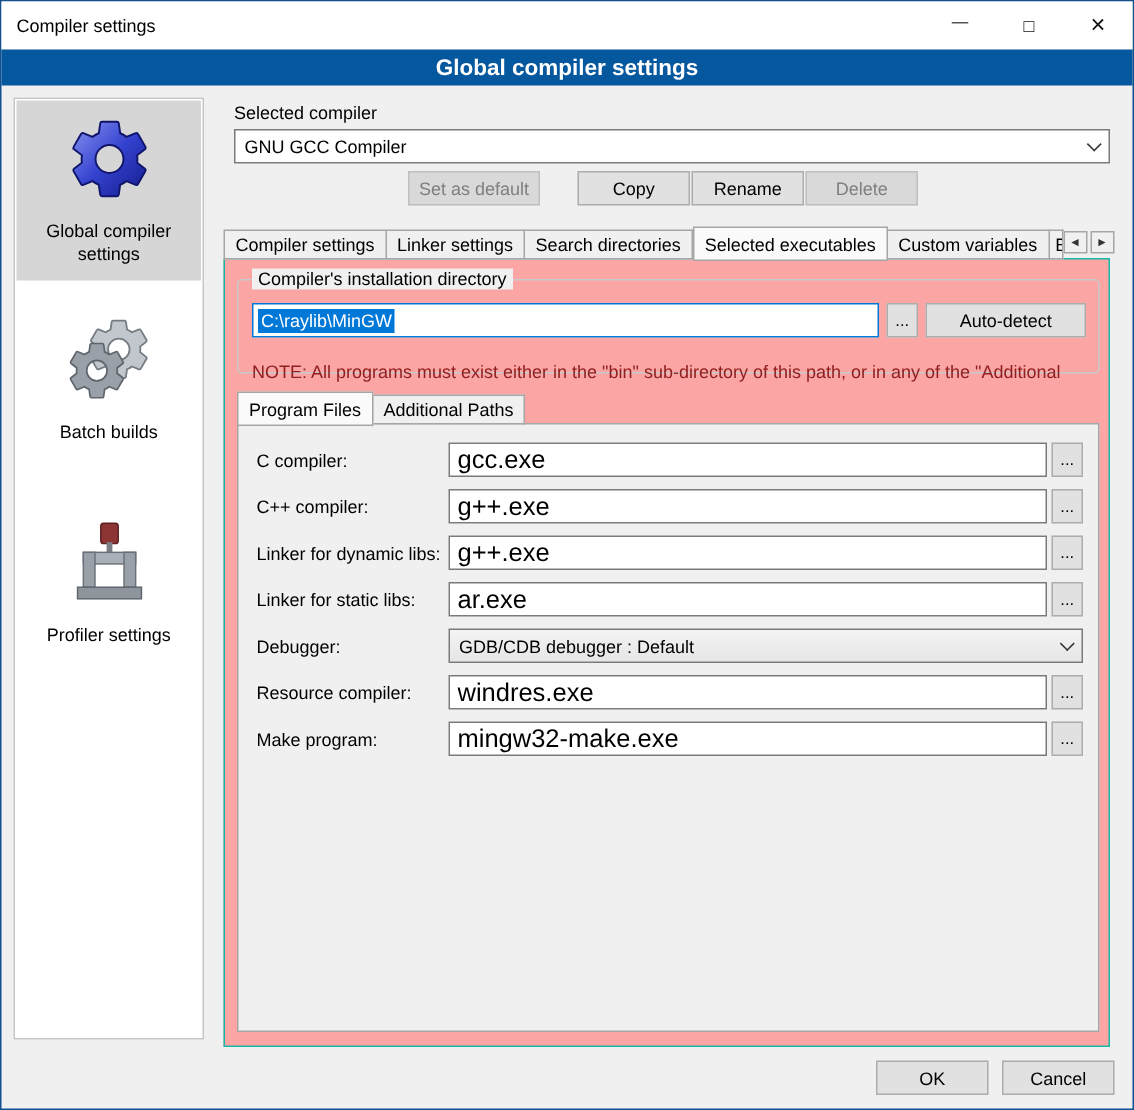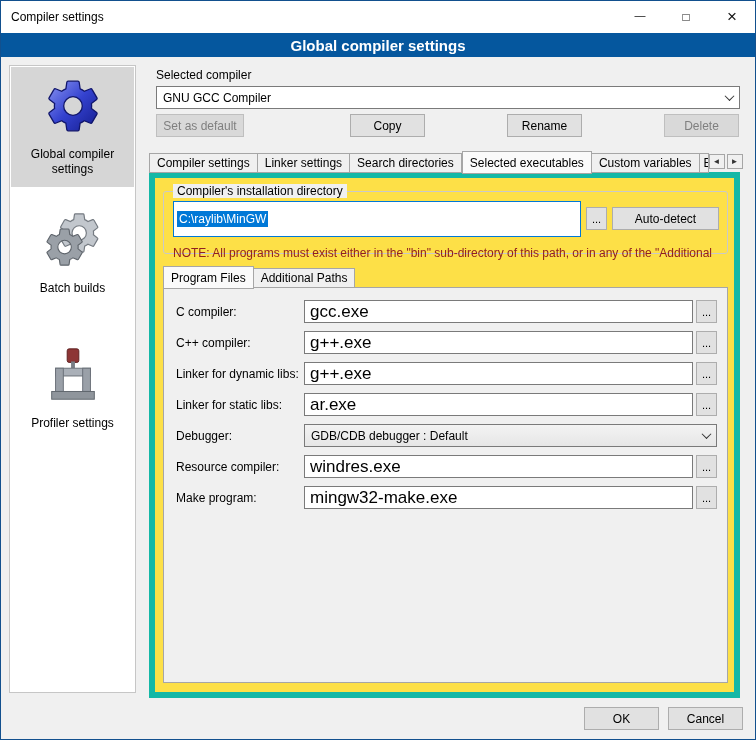--- a/index.html
+++ b/index.html
@@ -30,40 +30,40 @@
 
   
   .sc-label{position:absolute;left:155px;top:67px}
   .combo{display:flex;align-items:center;border:1px solid #7a7a7a;background:#fff;padding:0 6px;cursor:default}
   .combo .combo-text{flex:1;white-space:nowrap;overflow:hidden}
   .chev{width:7px;height:7px;border-right:1.6px solid #333;border-bottom:1.6px solid #333;transform:rotate(45deg) translate(-1px,-1px);flex:none}
   .compiler-combo{position:absolute;left:155px;right:15px;top:85px;height:23px}
 
   .btn{height:23px;background:#e1e1e1;border:1px solid #adadad;font:inherit;font-size:12px;text-align:center;cursor:default}
   .btn:disabled{background:#d9d9d9;border-color:#bfbfbf;color:#7f7f7f}
-  .btn-row{position:absolute;left:155px;right:16px;top:113px;height:23px;display:flex;justify-content:space-between;gap:1px}
+  .btn-row{position:absolute;left:155px;right:27px;top:113px;height:23px;display:flex;justify-content:center;gap:1px}
   .w88{width:88px}.w75{width:75px}.w107{width:107px}
   .mr24{margin-right:24px}.mr12{}
 
   
   .tabs{position:absolute;left:148px;right:15px;top:149px;height:23px;display:flex;align-items:flex-end;z-index:2}
   .tab{height:20px;line-height:19px;padding:0 7px;background:#f0f0f0;border:1px solid #a6a6a6;border-left:none;white-space:nowrap;cursor:default}
   .tab:first-child{border-left:1px solid #a6a6a6}
   .tab.active{height:23px;line-height:22px;background:#fafafa;border-left:1px solid #a6a6a6;margin-bottom:-1px;position:relative;z-index:3}
   .tab-cut{width:32px;overflow:hidden;padding:0 4px}
   .tab-arrows{margin-left:auto;display:flex;gap:2px;margin-bottom:4px}
   .arrow-btn{width:16px;height:15px;font-size:8px;display:flex;align-items:center;justify-content:center;border:1px solid #a6a6a6;background:#f0f0f0;color:#333;cursor:default}
 
-  .tab-panel{position:absolute;left:148px;right:15px;top:171px;bottom:41px;border:6px solid #14b8a6;background:#fde047}
+  .tab-panel{position:absolute;left:148px;right:15px;top:171px;bottom:41px;border:1px solid #14b8a6;background:#fca5a5}
 
   
   .groupbox{position:absolute;left:8px;right:6px;top:13px;height:63px;border:1px solid #c9c9c9;border-radius:3px}
   .group-label{position:absolute;top:-8px;left:9px;background:#f0f0f0;padding:0 4px}
   .dir-row{position:absolute;left:9px;right:8px;top:15px;height:23px;display:flex;gap:5px;align-items:center}
-  .dir-input{flex:1;height:36px;border:1px solid #0078d7;background:#fff;display:flex;align-items:center;padding:0 3px;overflow:hidden}
+  .dir-input{flex:1;height:23px;border:1px solid #0078d7;background:#fff;display:flex;align-items:center;padding:0 3px;overflow:hidden}
   .sel-text{background:#0078d7;color:#fff;white-space:nowrap;padding:1px 2px}
   .browse{width:21px;height:23px;background:#e1e1e1;border:1px solid #adadad;font:inherit;font-size:11px;line-height:10px;cursor:default;flex:none}
   .autodetect{width:107px;flex:none}
   .note{position:absolute;left:9px;top:54px;right:1px;color:#902020;white-space:nowrap;overflow:hidden}
 
   
   .subtabs{position:absolute;left:8px;top:88px;height:22px;display:flex;align-items:flex-end;z-index:2}
   .subpanel{position:absolute;left:8px;right:6px;top:109px;bottom:9px;border:1px solid #a6a6a6;background:#f0f0f0}
   .row{position:absolute;left:12px;right:10px;height:23px;display:flex;align-items:center}
   .row .lbl{width:128px;flex:none}

